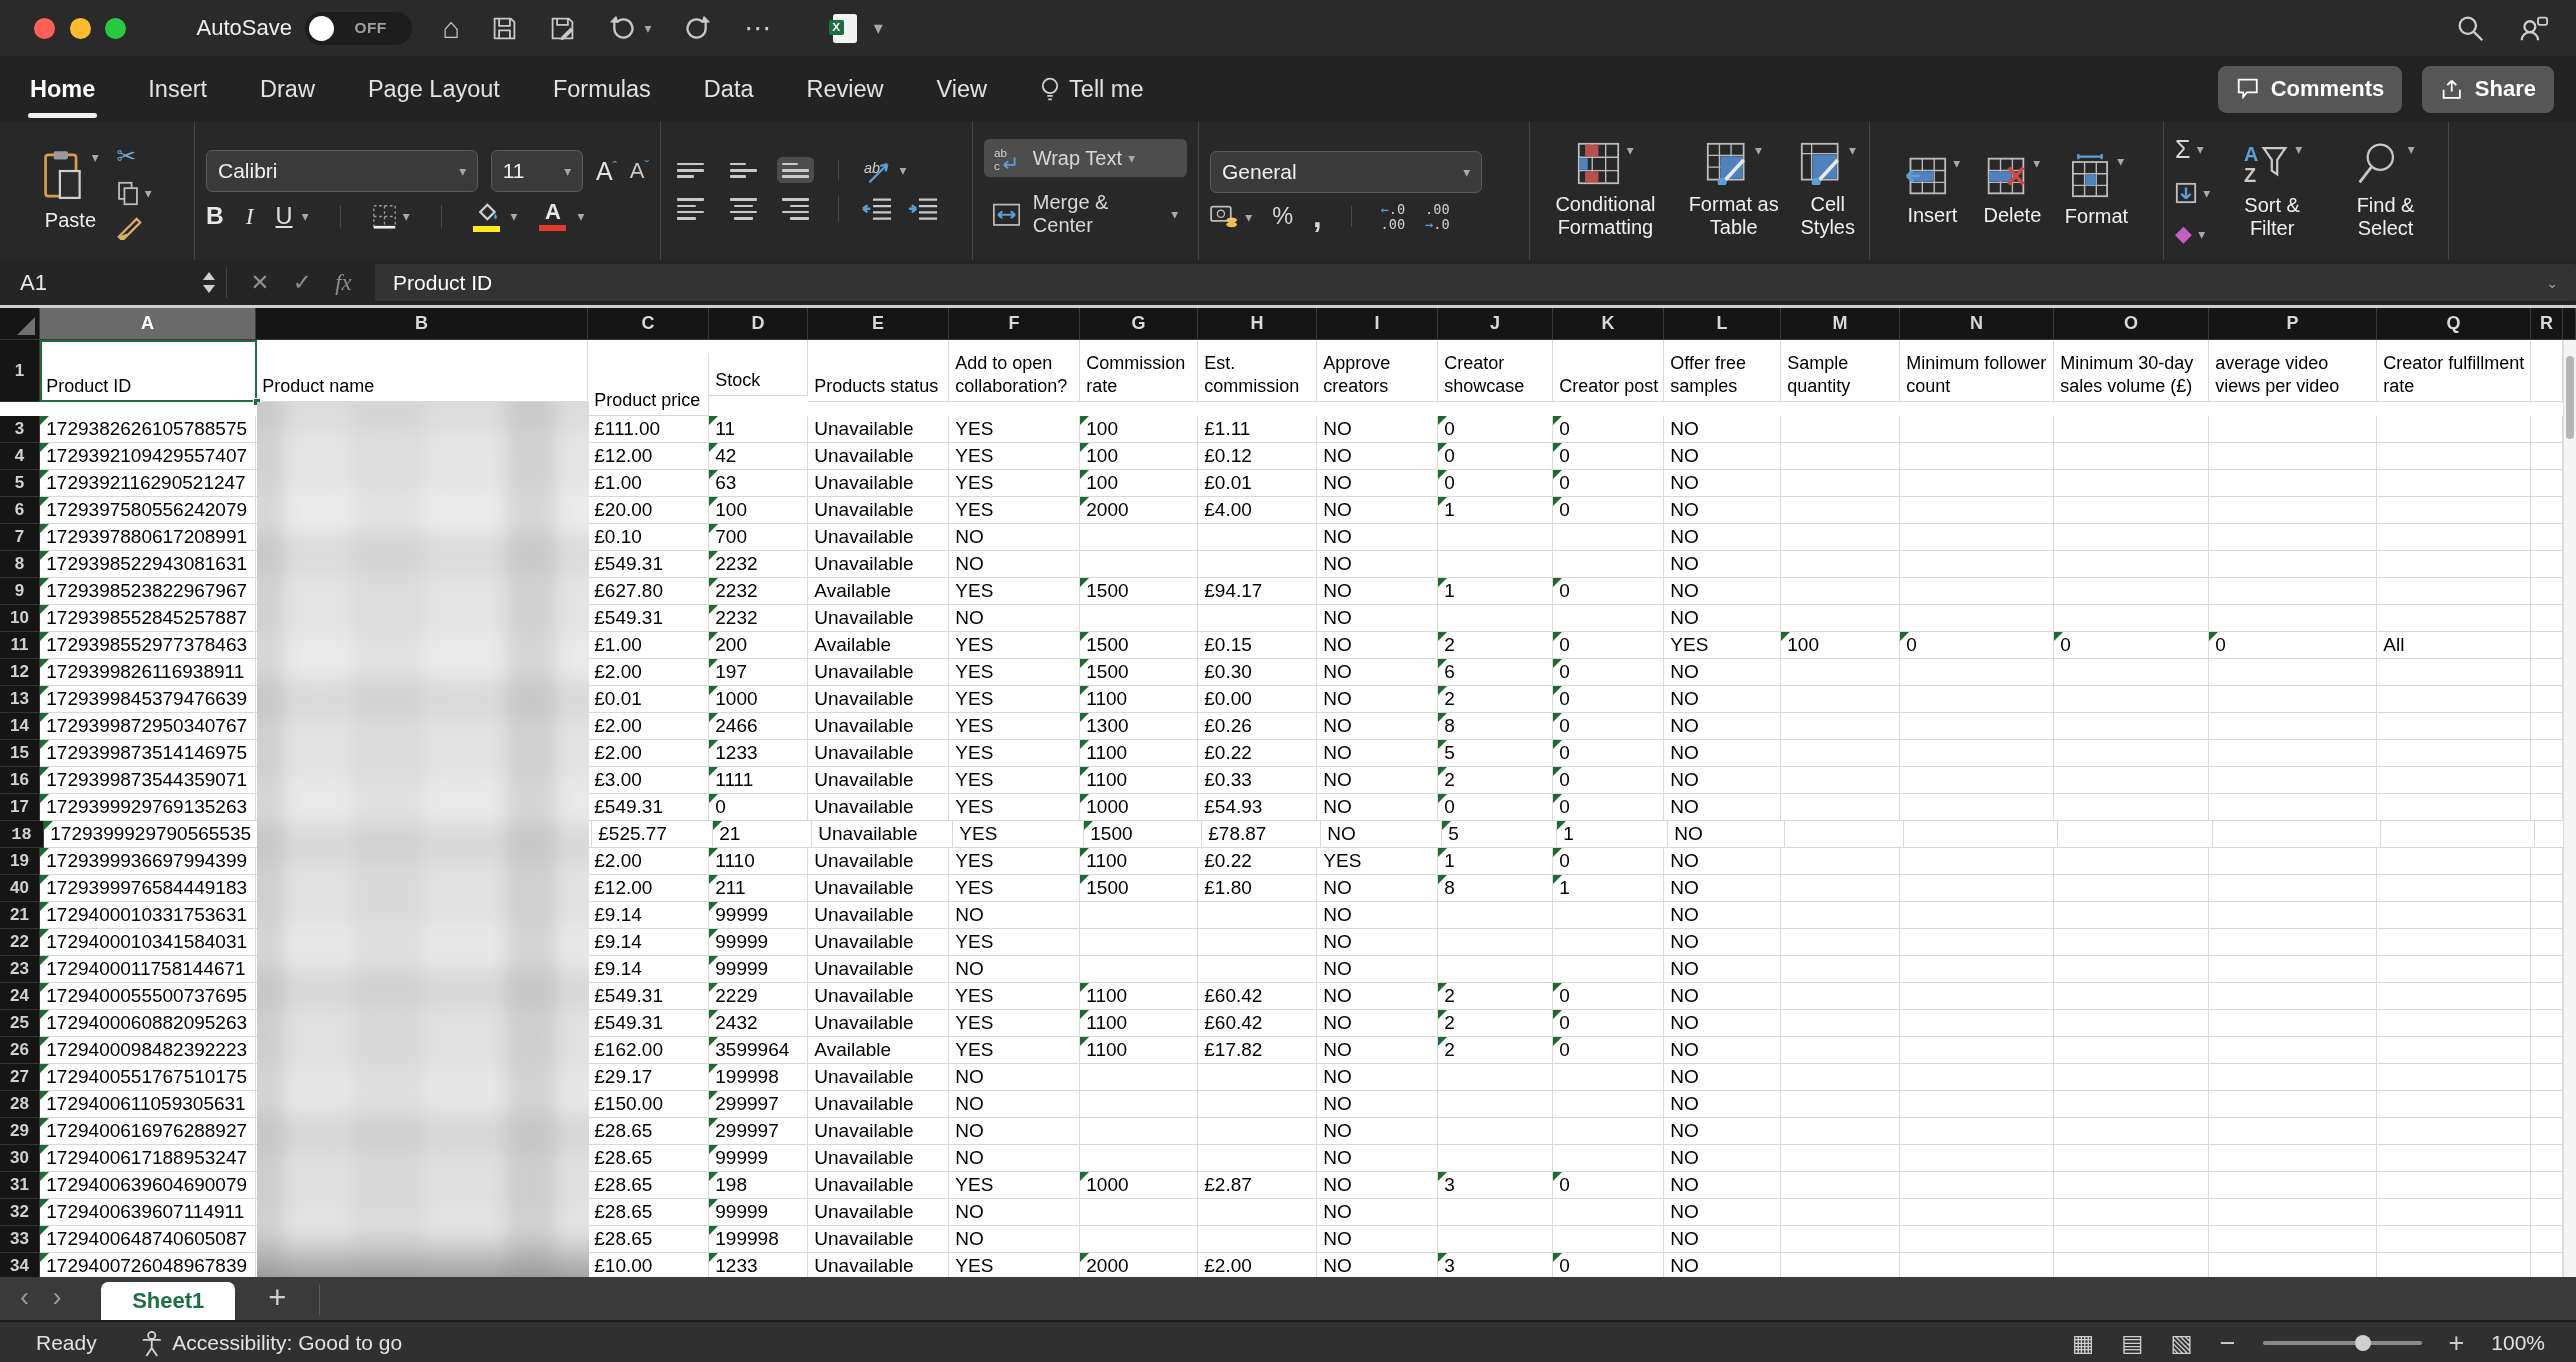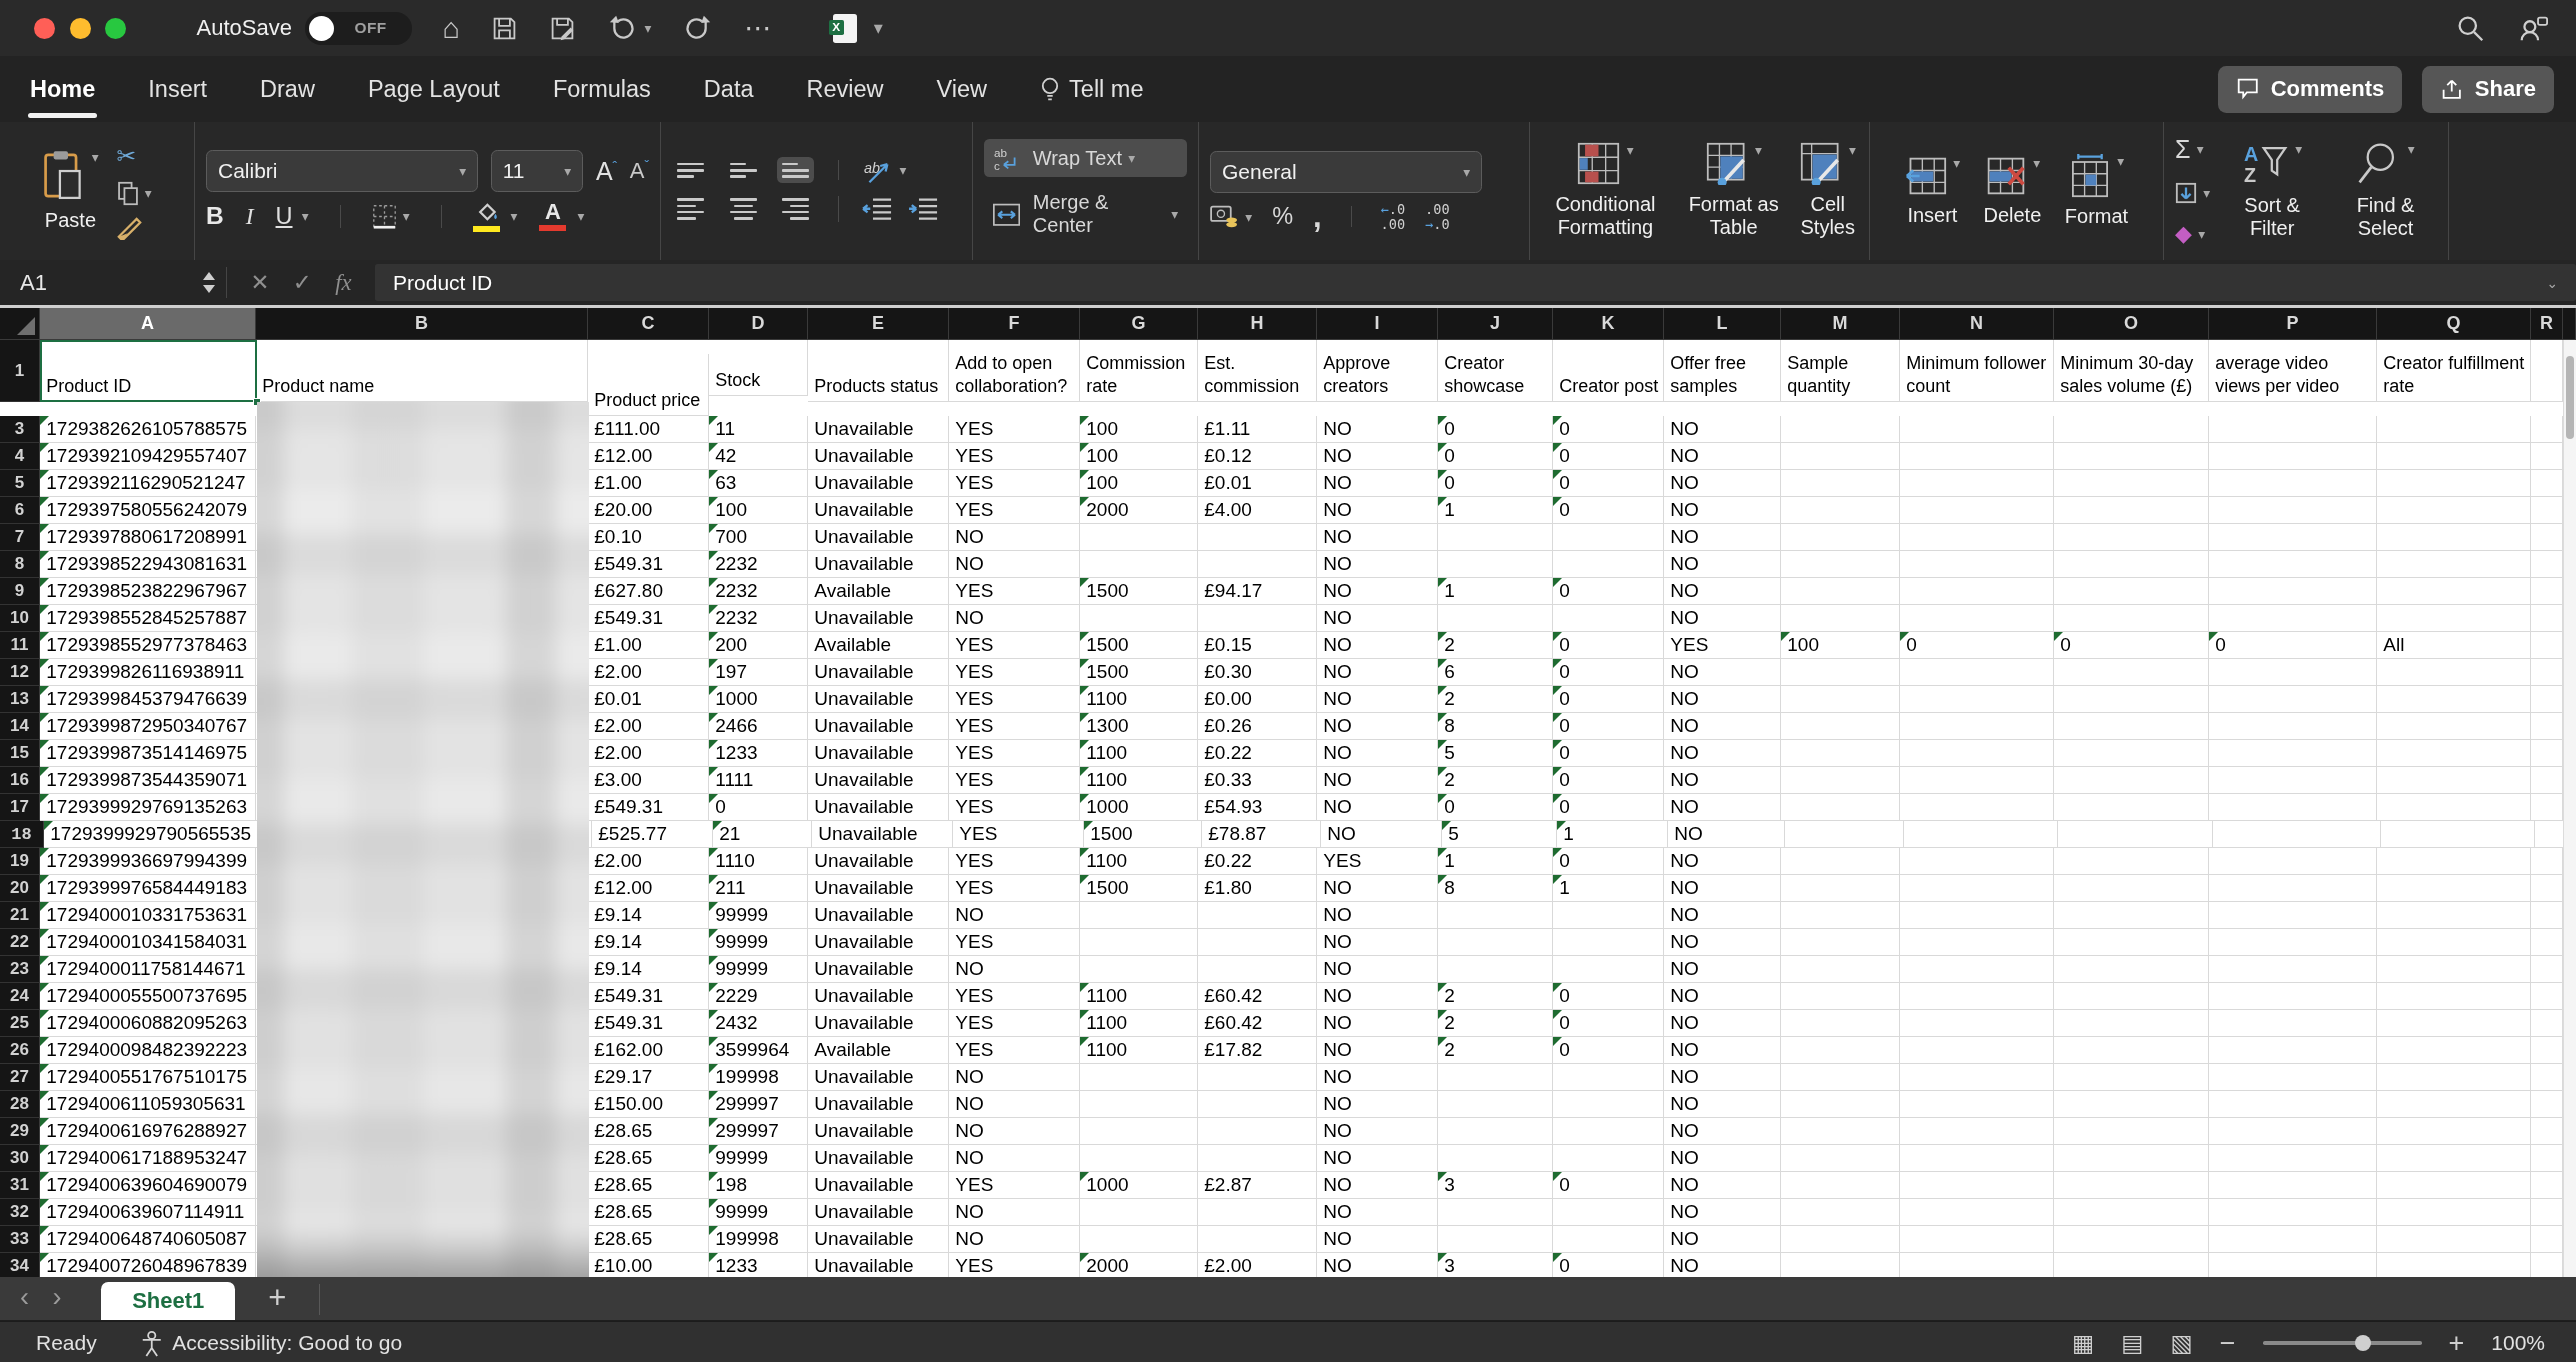--- a/index.html
+++ b/index.html
@@ -1638,21 +1638,21 @@
           <span></span>
         </div>
         <div class="c" style="width: 154px; height: 27px;">
           <span></span>
         </div>
         <div class="c" style="width: 32px; height: 27px;">
           <span></span>
         </div>
       </div>
       <div class="grow">
-        <div class="gut" style="width: 40px; height: 27px;">20</div>
+        <div class="gut" style="width: 40px; height: 27px;">40</div>
         <div class="c" style="width: 216px; height: 27px;">
           <span class="tri"></span>
           <span>1729399976584449183</span>
         </div>
         <div class="c" style="width: 332px; height: 27px;">
           <span></span>
         </div>
         <div class="c" style="width: 121px; height: 27px;">
           <span>£12.00</span>
         </div>

